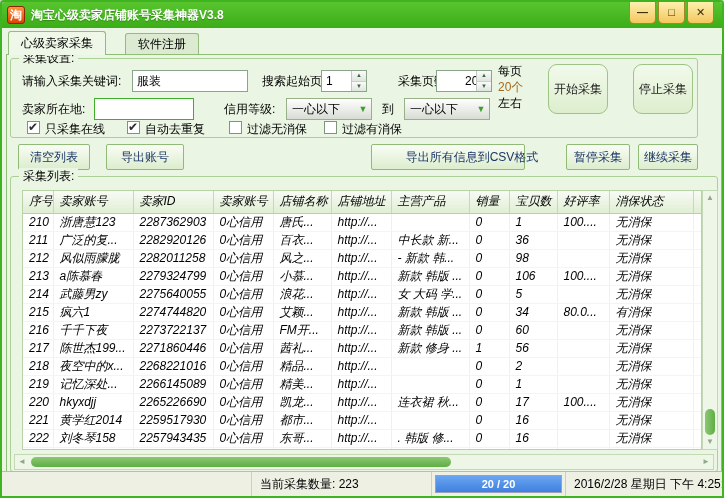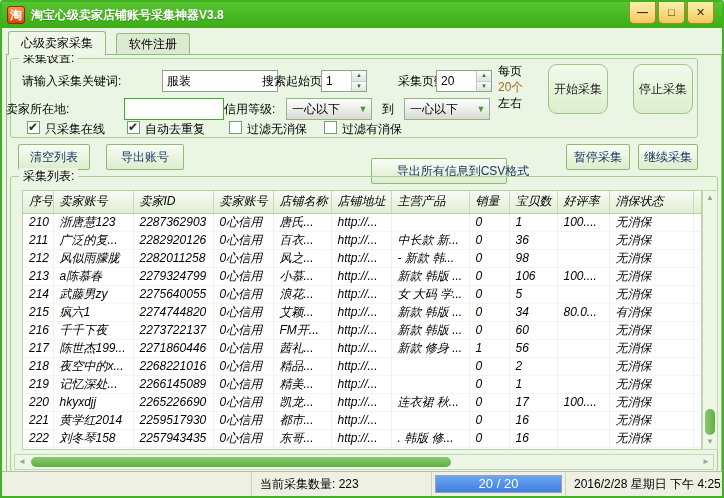--- a/index.html
+++ b/index.html
@@ -30,21 +30,21 @@
     border:1px solid #a8842c; border-top:none;
     border-radius:0 0 5px 5px;
     color:#3a2c08; font-weight:bold; font-size:11px; line-height:20px; text-align:center;
     cursor:pointer;
   }
   
   .tabbar{ position:absolute; left:6px; top:29px; display:flex; z-index:3; }
   .tab{
     padding:0 12px; height:23px; line-height:22px;
     border:1px solid #93bc7c; border-bottom:none; border-radius:3px 3px 0 0;
-    background:#dcead1; margin-right:10px; margin-top:2px; height:21px; line-height:20px;
+    background:#dcead1; margin-right:19px; margin-top:2px; height:21px; line-height:20px;
     cursor:pointer;
   }
   .tab.active{
     margin-top:0; height:24px; line-height:23px;
     background:#eef7e8; position:relative; z-index:4;
   }
   .panel{
     position:absolute; left:4px; top:52px; width:716px; height:418px;
     background:#ebf5e4; border:1px solid #8fbe76;
   }
@@ -52,21 +52,20 @@
   .groupbox{ position:absolute; border:1px solid #abd096; border-radius:3px; }
   .grouplabel{ position:absolute; top:-9px; left:8px; background:#ebf5e4; padding:0 4px; }
   .gb-settings{ left:8px; top:56px; width:688px; height:80px; }
   .gb-list{ left:8px; top:174px; width:708px; height:296px; }
   
   .lbl{ position:absolute; line-height:16px; white-space:nowrap; }
   .textbox{
     position:absolute; height:22px; background:#fff;
     border:1px solid #8ba58b; padding:0 4px; font-size:12px;
     font-family:"Liberation Sans","DejaVu Sans",sans-serif;
-    margin-left:30px;
   }
   .textbox.green{ border:1px solid #3fae28; }
   .spin{ position:absolute; height:22px; background:#fff; border:1px solid #8ba58b; display:flex; }
   .spin input{ border:none; outline:none; width:calc(100% - 15px); padding-left:4px; font-size:12px; font-family:inherit; background:transparent; }
   .spinbtns{ width:15px; display:flex; flex-direction:column; border-left:1px solid #c0c8c0; }
   .spinbtn{ flex:1; font-size:6px; line-height:9px; text-align:center; color:#3a6a3a; background:linear-gradient(#fbfbfb,#dfe5df); border-bottom:1px solid #c8d0c8; cursor:pointer; }
   .spinbtn:last-child{ border-bottom:none; }
   .dd{
     position:absolute; height:22px; background:linear-gradient(#ffffff,#d8dcd4);
     border:1px solid #98b288; display:flex; align-items:center; cursor:pointer;
@@ -140,21 +139,21 @@
   .statuscell{ border-right:1px solid #cdd0bd; display:flex; align-items:center; padding:0 8px; white-space:nowrap; overflow:hidden; }
   .sc1{ width:250px; }
   .sc2{ width:180px; }
   .sc3{ width:134px; padding:3px; }
   .sc4{ flex:1; border-right:none; }
   .progress{
     width:100%; height:100%; border:1px solid #9aa0b8; background:#e8eaf2; position:relative;
   }
   .progress-fill{
     position:absolute; inset:0; background:linear-gradient(#6aa6f0,#3f7fe0);
-    color:#fff; text-align:center; line-height:16px; font-size:13px;
+    color:#fff; text-align:center; line-height:16px; font-size:11px;font-weight:bold;
   }
 </style>
 </head>
 <body>
 
 <div class="window">
 
   <div class="titlebar">
     <div class="app-icon">淘</div>
     <div class="app-title">淘宝心级卖家店铺账号采集神器V3.8</div>
@@ -180,36 +179,36 @@
   <input class="textbox" style="left: 130px; top: 68px; width: 116px;" value="服装">
   <span class="lbl" style="left:252px;top:71px;margin-left:8px;">搜索起始页:</span>
   <div class="spin" style="left:319px;top:68px;width:46px;">
     <input value="1" style="">
     <div class="spinbtns">
       <span class="spinbtn">▲</span>
       <span class="spinbtn">▼</span>
     </div>
   </div>
   <span class="lbl" style="left:396px;top:71px;">采集页数:</span>
-  <div class="spin" style="left:434px;top:68px;width:56px;">
+  <div class="spin" style="left:434px;top:68px;width:56px;padding-left:24px;">
     <input value="20" style="">
     <div class="spinbtns">
       <span class="spinbtn">▲</span>
       <span class="spinbtn">▼</span>
     </div>
   </div>
   <div class="note" style="left:496px;top:61px;">
     <div>每页</div>
     <div class="hl">20个</div>
     <div>左右</div>
   </div>
   <div class="bigbtn" style="left:546px;top:62px;">开始采集</div>
   <div class="bigbtn" style="left:631px;top:62px;">停止采集</div>
 
-  <span class="lbl" style="left:4px;top:99px;">卖家所在地:</span>
+  <span class="lbl" style="left:20px;top:99px;">卖家所在地:</span>
   <input class="textbox green" style="left: 92px; top: 96px; width: 100px;" value="">
   <span class="lbl" style="left:222px;top:99px;">信用等级:</span>
   <div class="dd" style="left:284px;top:96px;width:86px;">
     <span class="ddtext">一心以下</span>
     <span class="dda">▼</span>
   </div>
   <span class="lbl" style="left:380px;top:99px;">到</span>
   <div class="dd" style="left:402px;top:96px;width:86px;">
     <span class="ddtext">一心以下</span>
     <span class="dda">▼</span>
@@ -227,21 +226,21 @@
     <span class="cbbox"></span>
     <span>过滤无消保</span>
   </label>
   <label class="cb" style="left:322px;top:119px;">
     <span class="cbbox"></span>
     <span>过滤有消保</span>
   </label>
 
   <div class="btn" style="left:16px;top:142px;width:72px;">清空列表</div>
   <div class="btn" style="left:104px;top:142px;width:78px;">导出账号</div>
-  <div class="btn" style="left:369px;top:156px;width:136px;padding-left:48px;">导出所有信息到CSV格式</div>
+  <div class="btn" style="left:369px;top:142px;width:154px;padding-left:48px;">导出所有信息到CSV格式</div>
   <div class="btn" style="left:564px;top:142px;width:64px;">暂停采集</div>
   <div class="btn" style="left:636px;top:142px;width:60px;">继续采集</div>
 
   <div class="groupbox gb-list">
     <span class="grouplabel">采集列表:</span>
   </div>
 
   <div class="tablewrap">
     <table>
       <colgroup>

